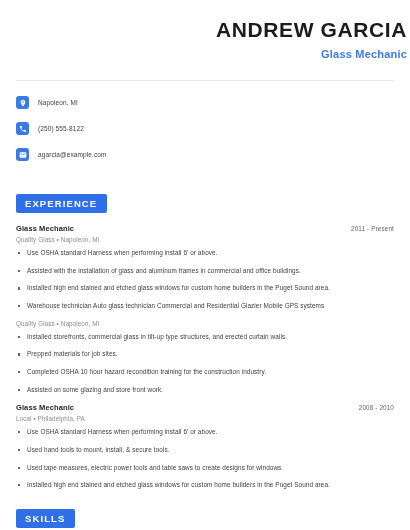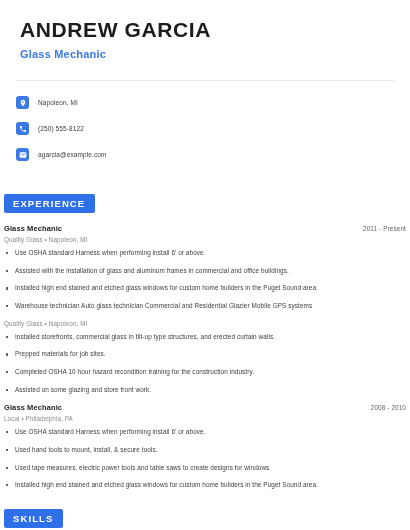--- a/index.html
+++ b/index.html
@@ -15,21 +15,21 @@
   .page {
     width: 410px;
     height: 530px;
     background: #ffffff;
     padding: 0;
     position: relative;
   }
 
   
   .header {
-    text-align: left;
+    text-align: right;
     padding: 18px 3px 14px 20px;
   }
   .name {
     font-size: 21px;
     font-weight: bold;
     letter-spacing: 0.6px;
     color: #1c1c1c;
     line-height: 1.15;
   }
   .job-title {
@@ -68,21 +68,21 @@
     margin-right: 9px;
   }
   .contact-icon svg { display: block; }
   .contact-text {
     font-size: 6.5px;
     color: #3d3d42;
     letter-spacing: 0.1px;
   }
 
   
-  .section { padding: 0 4px; }
+  .section { padding: 0 16px; }
   .section-badge {
     display: inline-block;
     background: #2f6fe8;
     color: #ffffff;
     font-size: 9.5px;
     font-weight: bold;
     letter-spacing: 1.1px;
     padding: 4px 10px 4px 9px;
     border-radius: 2px;
   }

